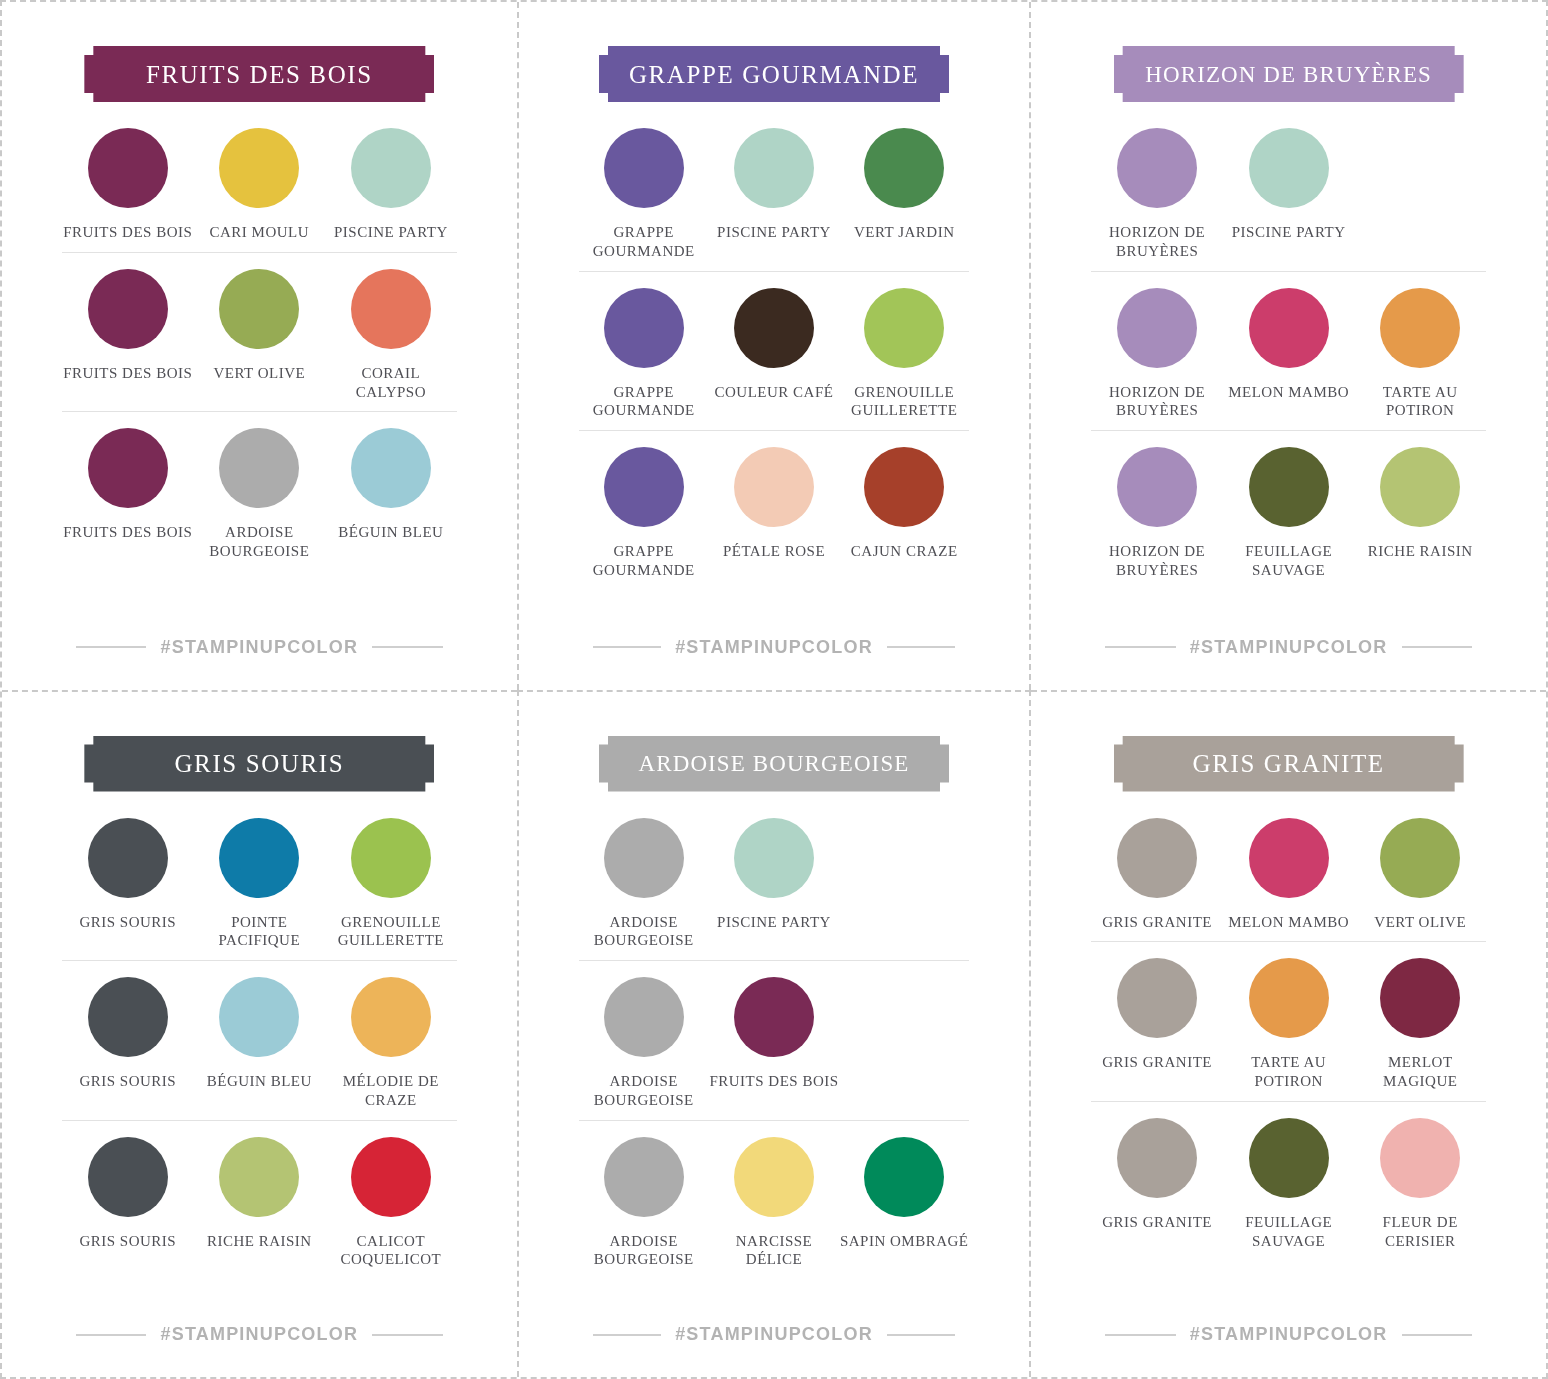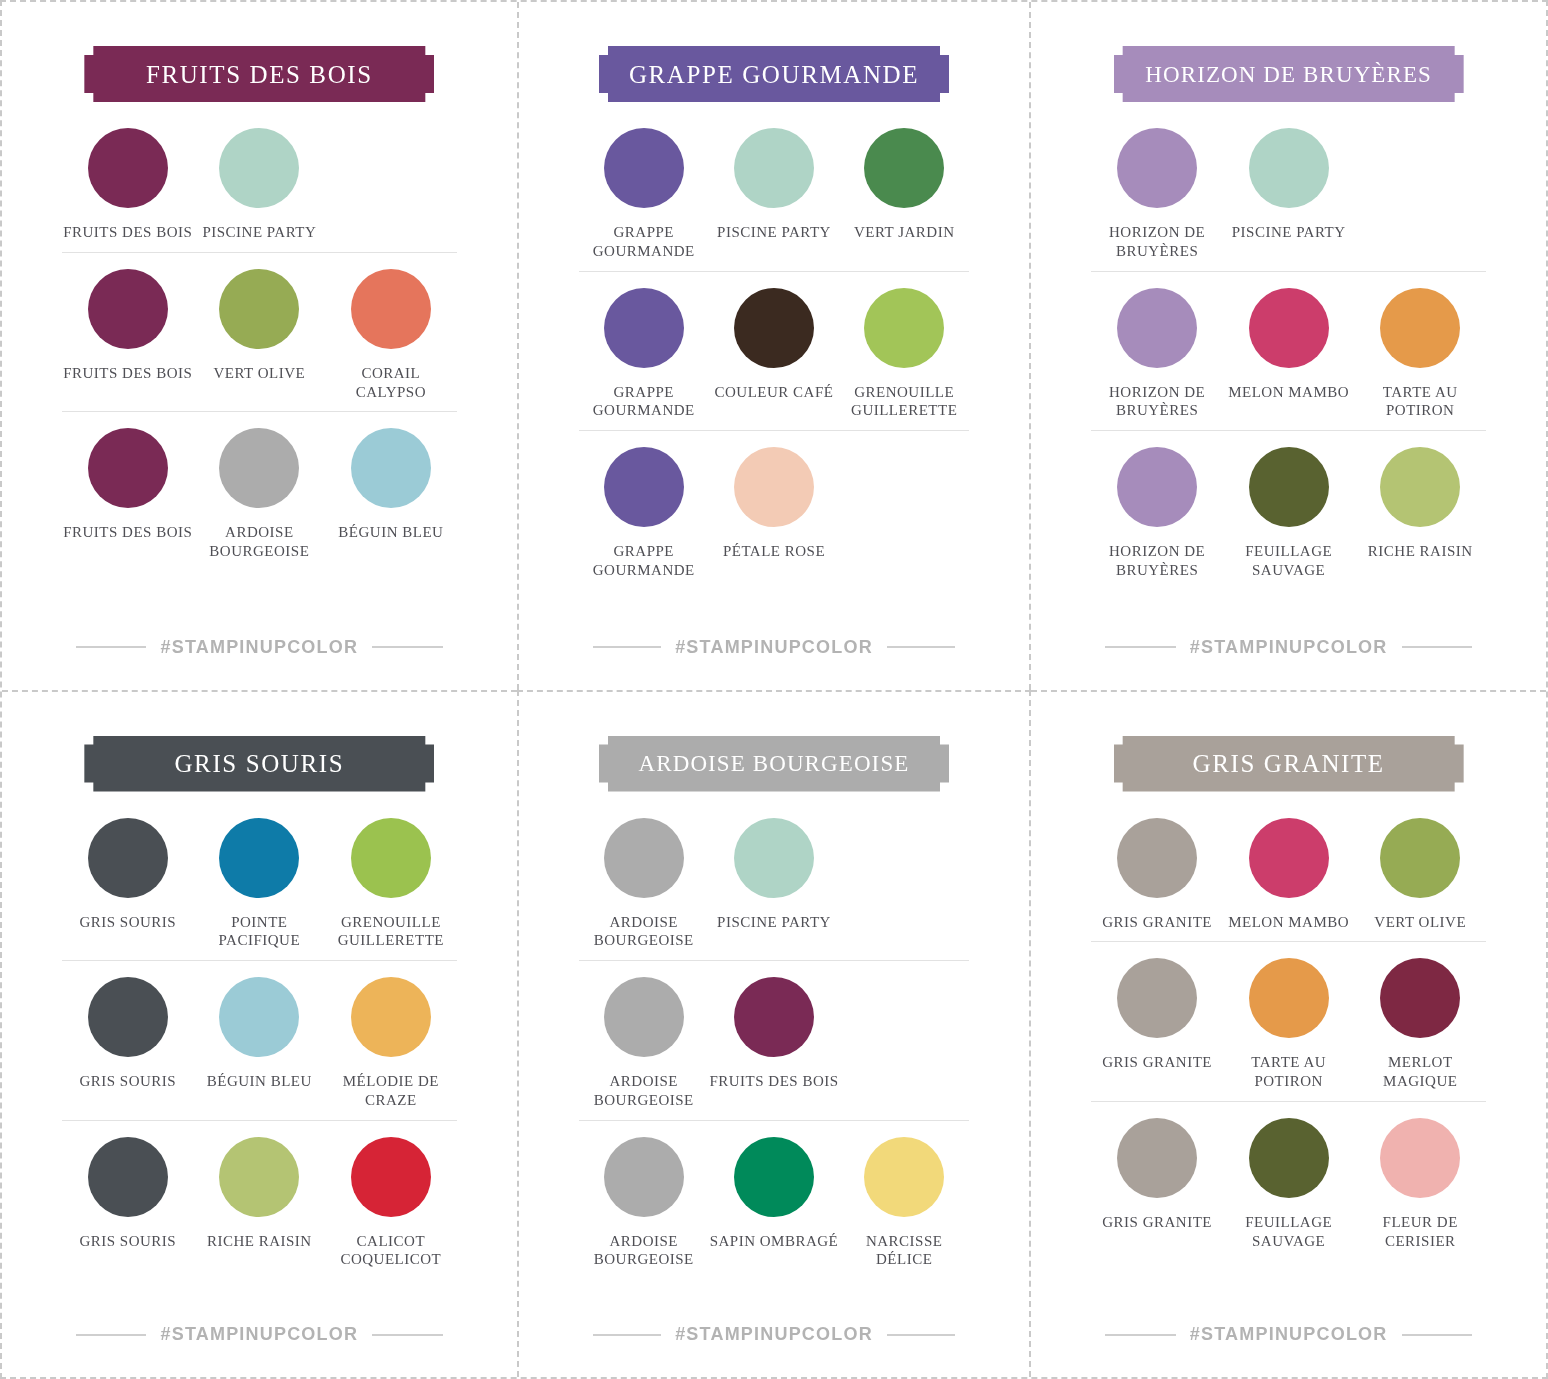--- a/index.html
+++ b/index.html
@@ -140,20 +140,24 @@
           <div class="banner-title">FRUITS DES BOIS</div>
         </div>
       </div>
       <div class="rows">
         <div class="swatch-row">
           <div class="swatch">
             <div class="dot" style="background: rgb(122, 42, 85);"></div>
             <div class="swatch-label">FRUITS DES BOIS</div>
           </div>
           <div class="swatch">
+            <div class="dot" style="background: rgb(229, 194, 62);"></div>
+            <div class="swatch-label">CARI MOULU</div>
+          </div>
+          <div class="swatch">
             <div class="dot" style="background: rgb(175, 212, 198);"></div>
             <div class="swatch-label">PISCINE PARTY</div>
           </div>
         </div>
         <div class="swatch-row">
           <div class="swatch">
             <div class="dot" style="background: rgb(122, 42, 85);"></div>
             <div class="swatch-label">FRUITS DES BOIS</div>
           </div>
           <div class="swatch">
@@ -223,20 +227,24 @@
         </div>
         <div class="swatch-row last">
           <div class="swatch">
             <div class="dot" style="background: rgb(105, 88, 158);"></div>
             <div class="swatch-label">GRAPPE GOURMANDE</div>
           </div>
           <div class="swatch">
             <div class="dot" style="background: rgb(243, 203, 181);"></div>
             <div class="swatch-label">PÉTALE ROSE</div>
           </div>
+          <div class="swatch">
+            <div class="dot" style="background: rgb(166, 64, 42);"></div>
+            <div class="swatch-label">CAJUN CRAZE</div>
+          </div>
         </div>
       </div>
       <div class="footer">
         <div class="rule"></div>
         <div class="tag">#STAMPINUPCOLOR</div>
         <div class="rule"></div>
       </div>
     </div>
     <div class="card">
       <div class="banner-wrap">
@@ -372,27 +380,27 @@
             <div class="dot" style="background: rgb(122, 42, 85);"></div>
             <div class="swatch-label">FRUITS DES BOIS</div>
           </div>
         </div>
         <div class="swatch-row last">
           <div class="swatch">
             <div class="dot" style="background: rgb(172, 172, 172);"></div>
             <div class="swatch-label">ARDOISE BOURGEOISE</div>
           </div>
           <div class="swatch">
+            <div class="dot" style="background: rgb(242, 217, 122);"></div>
+            <div class="swatch-label">NARCISSE DÉLICE</div>
+          </div>
+          <div class="swatch">
             <div class="dot" style="background: rgb(0, 138, 90);"></div>
             <div class="swatch-label">SAPIN OMBRAGÉ</div>
           </div>
-          <div class="swatch">
-            <div class="dot" style="background: rgb(242, 217, 122);"></div>
-            <div class="swatch-label">NARCISSE DÉLICE</div>
-          </div>
         </div>
       </div>
       <div class="footer">
         <div class="rule"></div>
         <div class="tag">#STAMPINUPCOLOR</div>
         <div class="rule"></div>
       </div>
     </div>
     <div class="card row-bot">
       <div class="banner-wrap">

